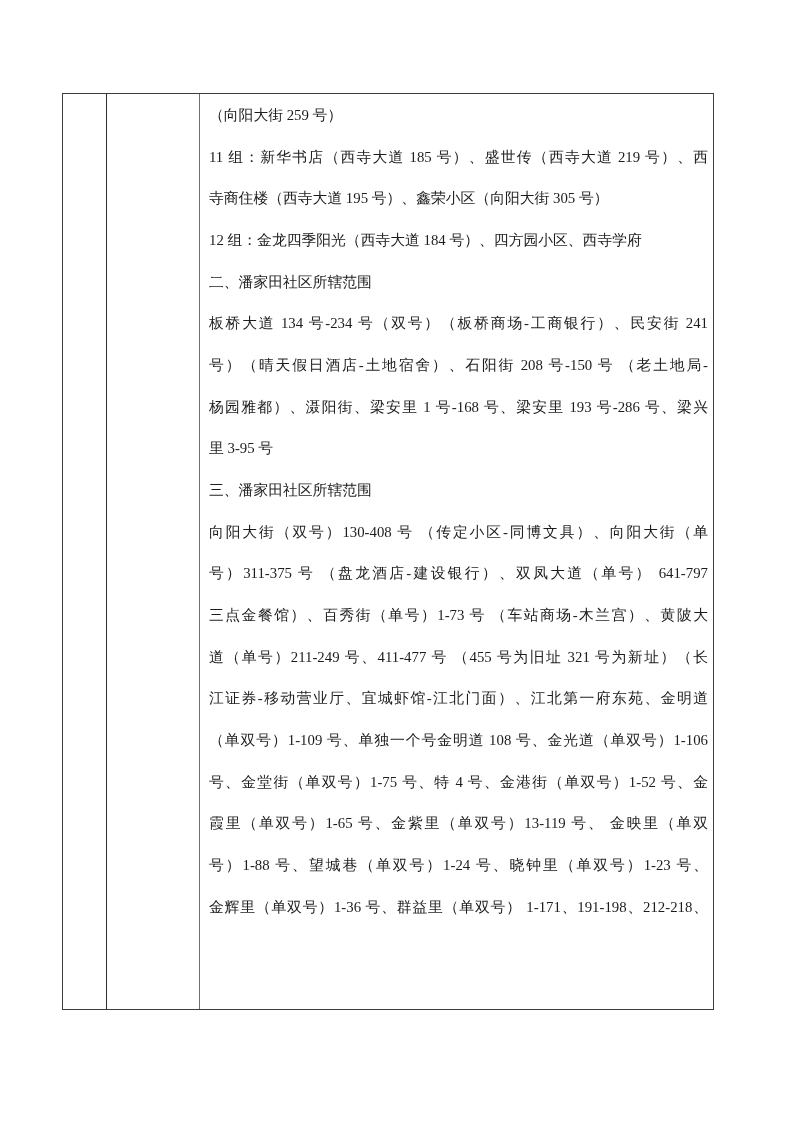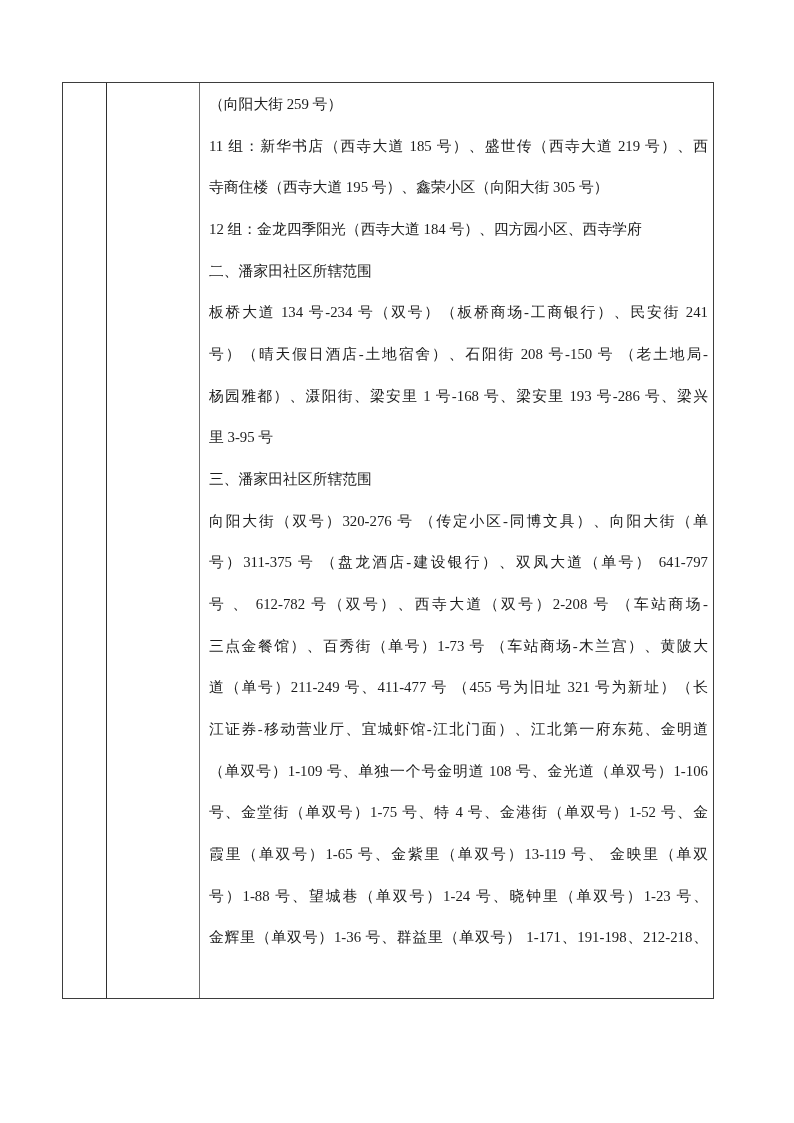--- a/index.html
+++ b/index.html
@@ -16,21 +16,21 @@
     overflow: hidden;
   }
   .doc-page {
     position: absolute;
     inset: 0;
     background: #ffffff;
   }
   .doc-table {
     position: absolute;
     left: 62px;
-    top: 82px;
+    top: 93px;
     width: 652px;
     height: 917px;
     border: 1.5px solid #3d3d3d;
     box-sizing: border-box;
     display: flex;
     background: #ffffff;
   }
   .cell {
     box-sizing: border-box;
     height: 100%;
@@ -75,23 +75,22 @@
         <div class="tl last">（向阳大街 259 号）</div>
         <div class="tl">11 组：新华书店（西寺大道 185 号）、盛世传（西寺大道 219 号）、西</div>
         <div class="tl last">寺商住楼（西寺大道 195 号）、鑫荣小区（向阳大街 305 号）</div>
         <div class="tl last">12 组：金龙四季阳光（西寺大道 184 号）、四方园小区、西寺学府</div>
         <div class="tl last">二、潘家田社区所辖范围</div>
         <div class="tl">板桥大道 134 号-234 号（双号）（板桥商场-工商银行）、民安街 241</div>
         <div class="tl">号）（晴天假日酒店-土地宿舍）、石阳街 208 号-150 号 （老土地局-</div>
         <div class="tl">杨园雅都）、滠阳街、梁安里 1 号-168 号、梁安里 193 号-286 号、梁兴</div>
         <div class="tl last">里 3-95 号</div>
         <div class="tl last">三、潘家田社区所辖范围</div>
-        <div class="tl">向阳大街（双号）320-276 号 （传定小区-同博文具）、向阳大街（单</div>
+        <div class="tl">向阳大街（双号）130-408 号 （传定小区-同博文具）、向阳大街（单</div>
         <div class="tl">号）311-375 号 （盘龙酒店-建设银行）、双凤大道（单号） 641-797</div>
-        <div class="tl">号 、 612-782 号（双号）、西寺大道（双号）2-208 号 （车站商场-</div>
         <div class="tl">三点金餐馆）、百秀街（单号）1-73 号 （车站商场-木兰宫）、黄陂大</div>
         <div class="tl">道（单号）211-249 号、411-477 号 （455 号为旧址 321 号为新址）（长</div>
         <div class="tl">江证券-移动营业厅、宜城虾馆-江北门面）、江北第一府东苑、金明道</div>
         <div class="tl">（单双号）1-109 号、单独一个号金明道 108 号、金光道（单双号）1-106</div>
         <div class="tl">号、金堂街（单双号）1-75 号、特 4 号、金港街（单双号）1-52 号、金</div>
         <div class="tl">霞里（单双号）1-65 号、金紫里（单双号）13-119 号、 金映里（单双</div>
         <div class="tl">号）1-88 号、望城巷（单双号）1-24 号、晓钟里（单双号）1-23 号、</div>
         <div class="tl">金辉里（单双号）1-36 号、群益里（单双号） 1-171、191-198、212-218、</div>
       </div>
   </div>

